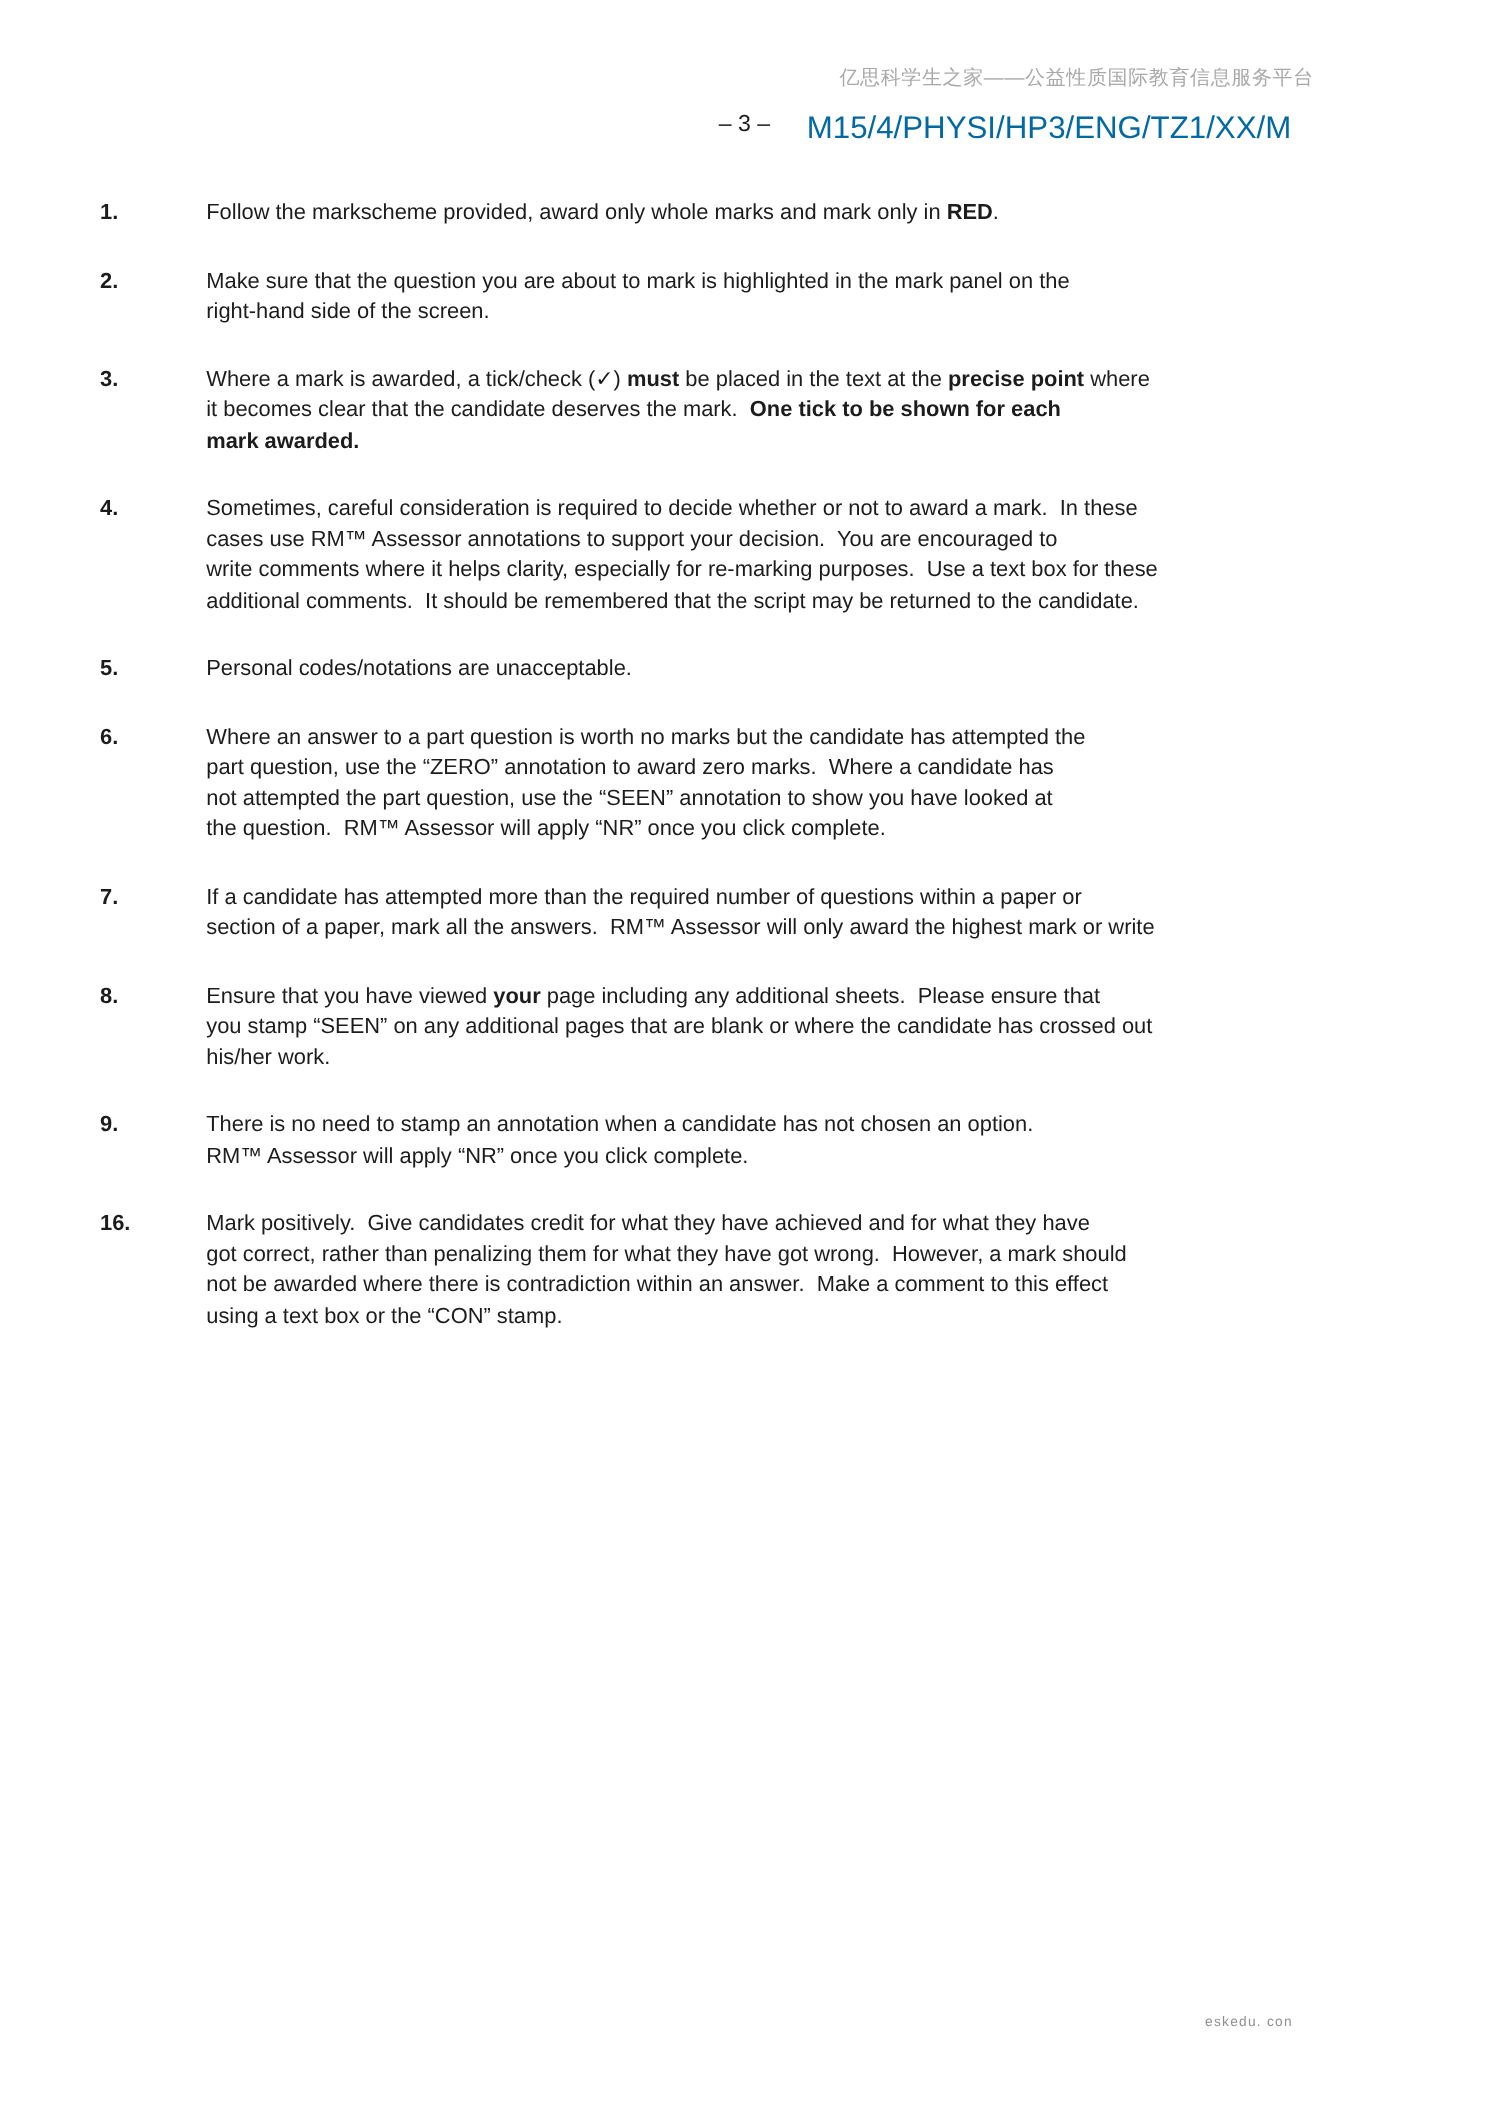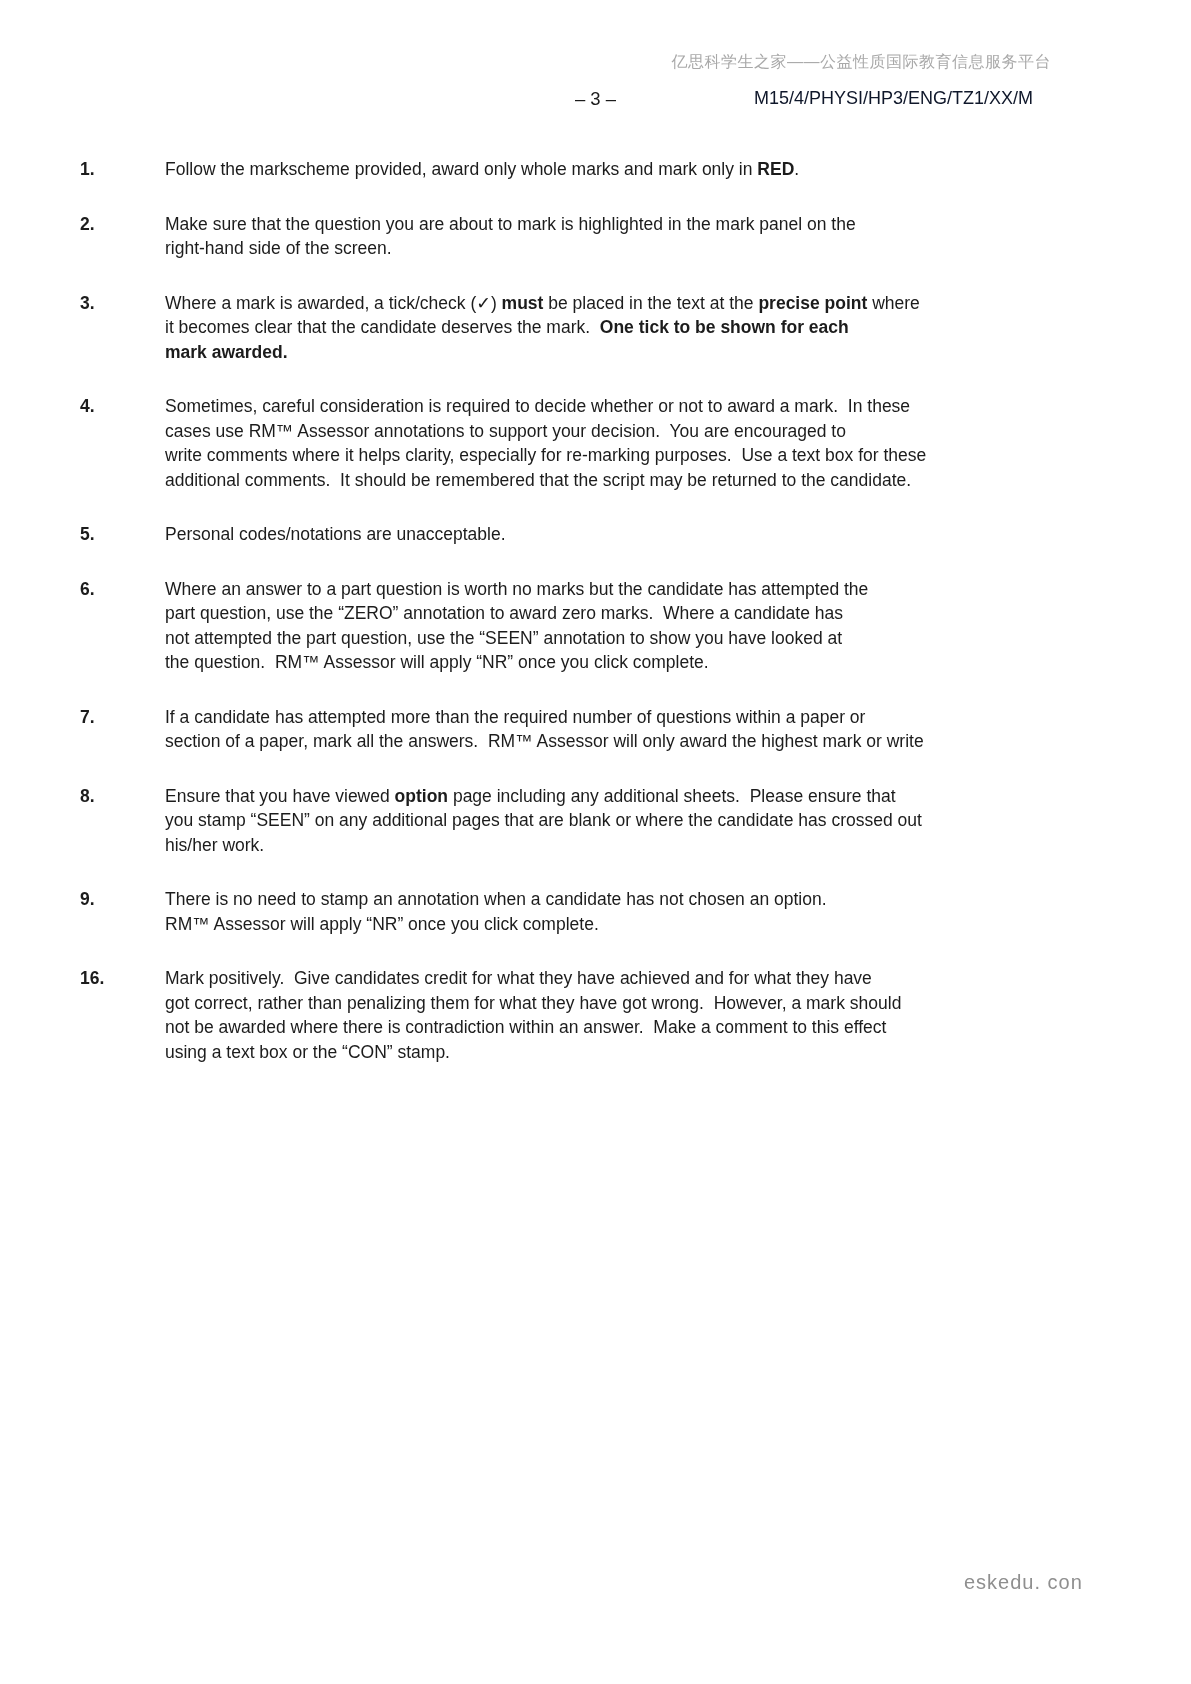--- a/index.html
+++ b/index.html
@@ -29,22 +29,22 @@
     top: 88px;
     left: 50%;
     transform: translateX(-50%);
     font-size: 18.5px;
     color: #1c1c1c;
   }
   .paper-code {
     position: absolute;
     top: 88px;
     right: 158px;
-    font-size: 18px;
-    color: #0f172a;
+    font-size: 25px;
+    color: #0369a1;
   }
   .list {
     position: absolute;
     left: 80px;
     top: 157px;
     width: 990px;
   }
   .item {
     display: flex;
     margin-bottom: 30px;
@@ -63,23 +63,23 @@
   }
   .item .line {
     min-height: 24.5px;
     margin-left: 32px;
   }
   .b {
     font-weight: bold;
   }
   .ftr-watermark {
     position: absolute;
-    top: 1571px;
+    top: 1612px;
     left: 964px;
-    font-size: 20px;
+    font-size: 11px;
     letter-spacing: 1px;
     color: #8f8f8f;
   }
 </style>
 </head>
 <body>
 
 <div class="page">
   <div class="hdr-watermark">亿思科学生之家——公益性质国际教育信息服务平台</div>
 
@@ -111,21 +111,21 @@
       <div class="item">
         <div class="num">6.</div>
         <div class="body"><div class="line"><span>Where an answer to a part question is worth no marks but the candidate has attempted the</span></div><div class="line"><span>part question, use the “ZERO” annotation to award zero marks.  Where a candidate has</span></div><div class="line"><span>not attempted the part question, use the “SEEN” annotation to show you have looked at</span></div><div class="line"><span>the question.  RM™ Assessor will apply “NR” once you click complete.</span></div></div>
       </div>
       <div class="item">
         <div class="num">7.</div>
         <div class="body"><div class="line"><span>If a candidate has attempted more than the required number of questions within a paper or</span></div><div class="line"><span>section of a paper, mark all the answers.  RM™ Assessor will only award the highest mark or write</span></div></div>
       </div>
       <div class="item">
         <div class="num">8.</div>
-        <div class="body"><div class="line"><span>Ensure that you have viewed </span><span class="b">option</span><span> page including any additional sheets.  Please ensure that</span></div><div class="line"><span>you stamp “SEEN” on any additional pages that are blank or where the candidate has crossed out</span></div><div class="line"><span>his/her work.</span></div></div>
+        <div class="body"><div class="line"><span>Ensure that you have viewed </span><span class="b">your</span><span> page including any additional sheets.  Please ensure that</span></div><div class="line"><span>you stamp “SEEN” on any additional pages that are blank or where the candidate has crossed out</span></div><div class="line"><span>his/her work.</span></div></div>
       </div>
       <div class="item">
         <div class="num">9.</div>
         <div class="body"><div class="line"><span>There is no need to stamp an annotation when a candidate has not chosen an option.</span></div><div class="line"><span>RM™ Assessor will apply “NR” once you click complete.</span></div></div>
       </div>
       <div class="item">
         <div class="num">16.</div>
         <div class="body"><div class="line"><span>Mark positively.  Give candidates credit for what they have achieved and for what they have</span></div><div class="line"><span>got correct, rather than penalizing them for what they have got wrong.  However, a mark should</span></div><div class="line"><span>not be awarded where there is contradiction within an answer.  Make a comment to this effect</span></div><div class="line"><span>using a text box or the “CON” stamp.</span></div></div>
       </div>
     </div>

